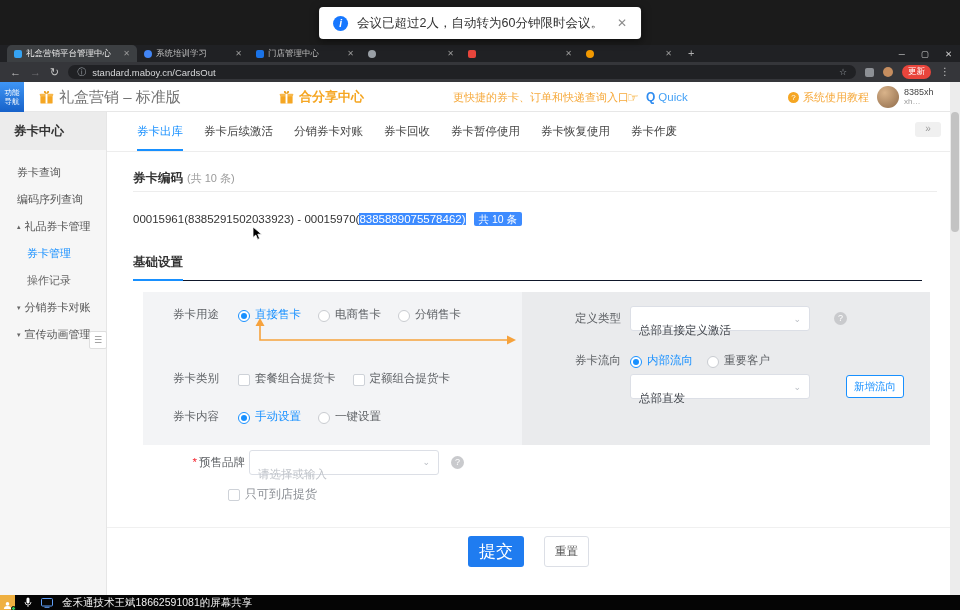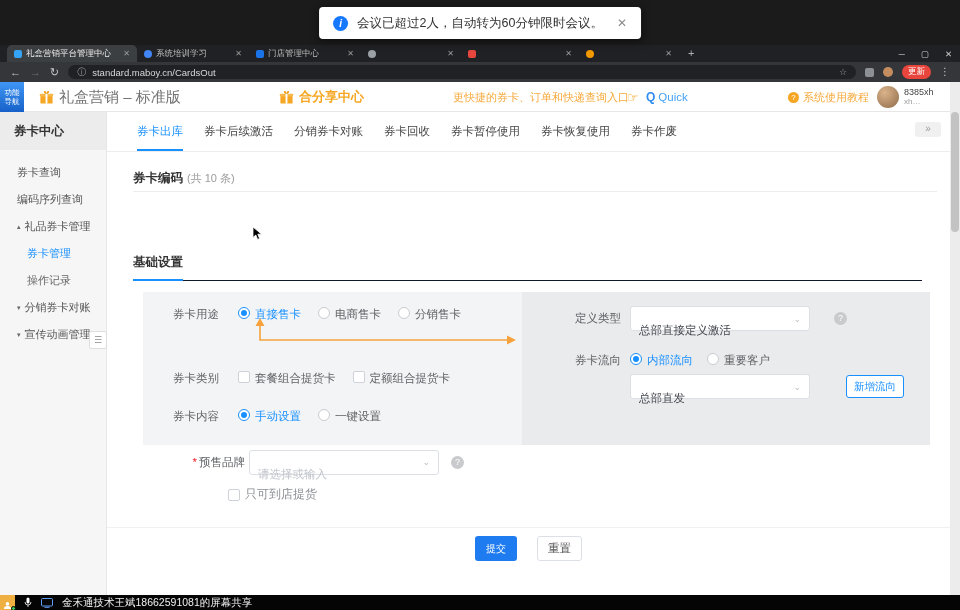--- a/index.html
+++ b/index.html
@@ -108,21 +108,21 @@
   .settings-head{display:inline-block;font-size:12.5px;font-weight:bold;color:#333;
                  padding-bottom:8px;border-bottom:2px solid #1890ff;margin-bottom:-1px;}
 
   .panel{position:absolute;left:36px;top:180px;width:787px;height:153px;background:#f3f4f6;}
   .rpanel{position:absolute;left:379px;top:0;width:408px;height:153px;background:#eaebed;}
   .frow{position:absolute;left:0;display:flex;align-items:center;height:25px;}
   .flabel{flex:0 0 76px;text-align:right;font-size:11.5px;color:#5f6266;}
   .rlabel{flex:0 0 99px;text-align:right;font-size:11.5px;color:#5f6266;}
   .opts{display:flex;align-items:center;margin-left:19px;gap:17px;}
   .ropts{display:flex;align-items:center;margin-left:9px;gap:14px;}
-  .opt{display:flex;align-items:flex-start;}
+  .opt{display:flex;align-items:flex-end;}
   .radio{width:12px;height:12px;border-radius:50%;border:1px solid #c9ccd1;background:#fff;
          position:relative;margin-right:5px;flex:0 0 12px;}
   .radio.on{border-color:#1890ff;}
   .radio.on::after{content:"";position:absolute;left:2px;top:2px;width:6px;height:6px;
                    border-radius:50%;background:#1890ff;}
   .cbox{width:12px;height:12px;border:1px solid #ced2d8;border-radius:2px;background:#fff;
         margin-right:5px;flex:0 0 12px;}
   .optlabel{font-size:11.5px;color:#5f6266;white-space:nowrap;}
   .optlabel.sel{color:#1890ff;}
   .select{height:25px;background:#fff;border:1px solid #dcdfe6;border-radius:3px;display:flex;
@@ -138,21 +138,21 @@
   .flow-arrow{position:absolute;left:143px;top:204px;}
 
   .brandrow{position:absolute;left:26px;top:337px;display:flex;align-items:center;height:26px;}
   .brandlabel{flex:0 0 112px;text-align:right;font-size:11.5px;color:#5f6266;}
   .req{color:#f5222d;margin-right:2px;}
   .gap4{width:4px;}
   .storerow{position:absolute;left:121px;top:374px;display:flex;align-items:center;}
   .storelabel{font-size:12px;color:#8a8e94;}
   .footer-hr{position:absolute;left:0;right:0;top:415px;border-top:1px solid #f0f0f0;}
   .btns{position:absolute;left:0;right:0;top:424px;display:flex;justify-content:center;gap:20px;}
-  .btn-primary{background:#1f7cf0;color:#fff;font-size:10px;border:none;border-radius:3px;
+  .btn-primary{background:#1f7cf0;color:#fff;font-size:17px;border:none;border-radius:3px;
                padding:4px 11px;}
   .btn-plain{background:#fff;color:#555;font-size:11.5px;border:1px solid #dcdfe6;border-radius:3px;
              padding:4px 10px;}
 
   
   .scrollbar{position:absolute;left:950px;top:82px;width:10px;height:513px;background:#ececec;}
   .thumb{position:absolute;left:1px;top:30px;width:8px;height:120px;background:#c3c3c3;border-radius:4px;}
 
   
   .bottombar{position:absolute;left:0;top:595px;width:960px;height:15px;background:#050505;
@@ -304,20 +304,23 @@
     <span class="mtab">券卡恢复使用</span>
     <span class="mtab">券卡作废</span>
   </div>
   <div class="collapse-btn">»</div>
 
   <div class="sec-head">
     <span>券卡编码</span><span class="sec-count">(共 10 条)</span>
   </div>
   <div class="hr1"></div>
 
+  <div class="code-line">
+    <span>00015961(8385291502033923) - 00015970(</span><span class="code-sel">8385889075578462)</span><span class="code-badge">共 10 条</span>
+  </div>
 
   <div class="settings-head-wrap">
     <span class="settings-head">基础设置</span>
   </div>
 
   <div class="panel">
     <div class="rpanel"></div>
 
     <div class="frow" style="top:10px;">
       <span class="flabel">券卡用途</span>

